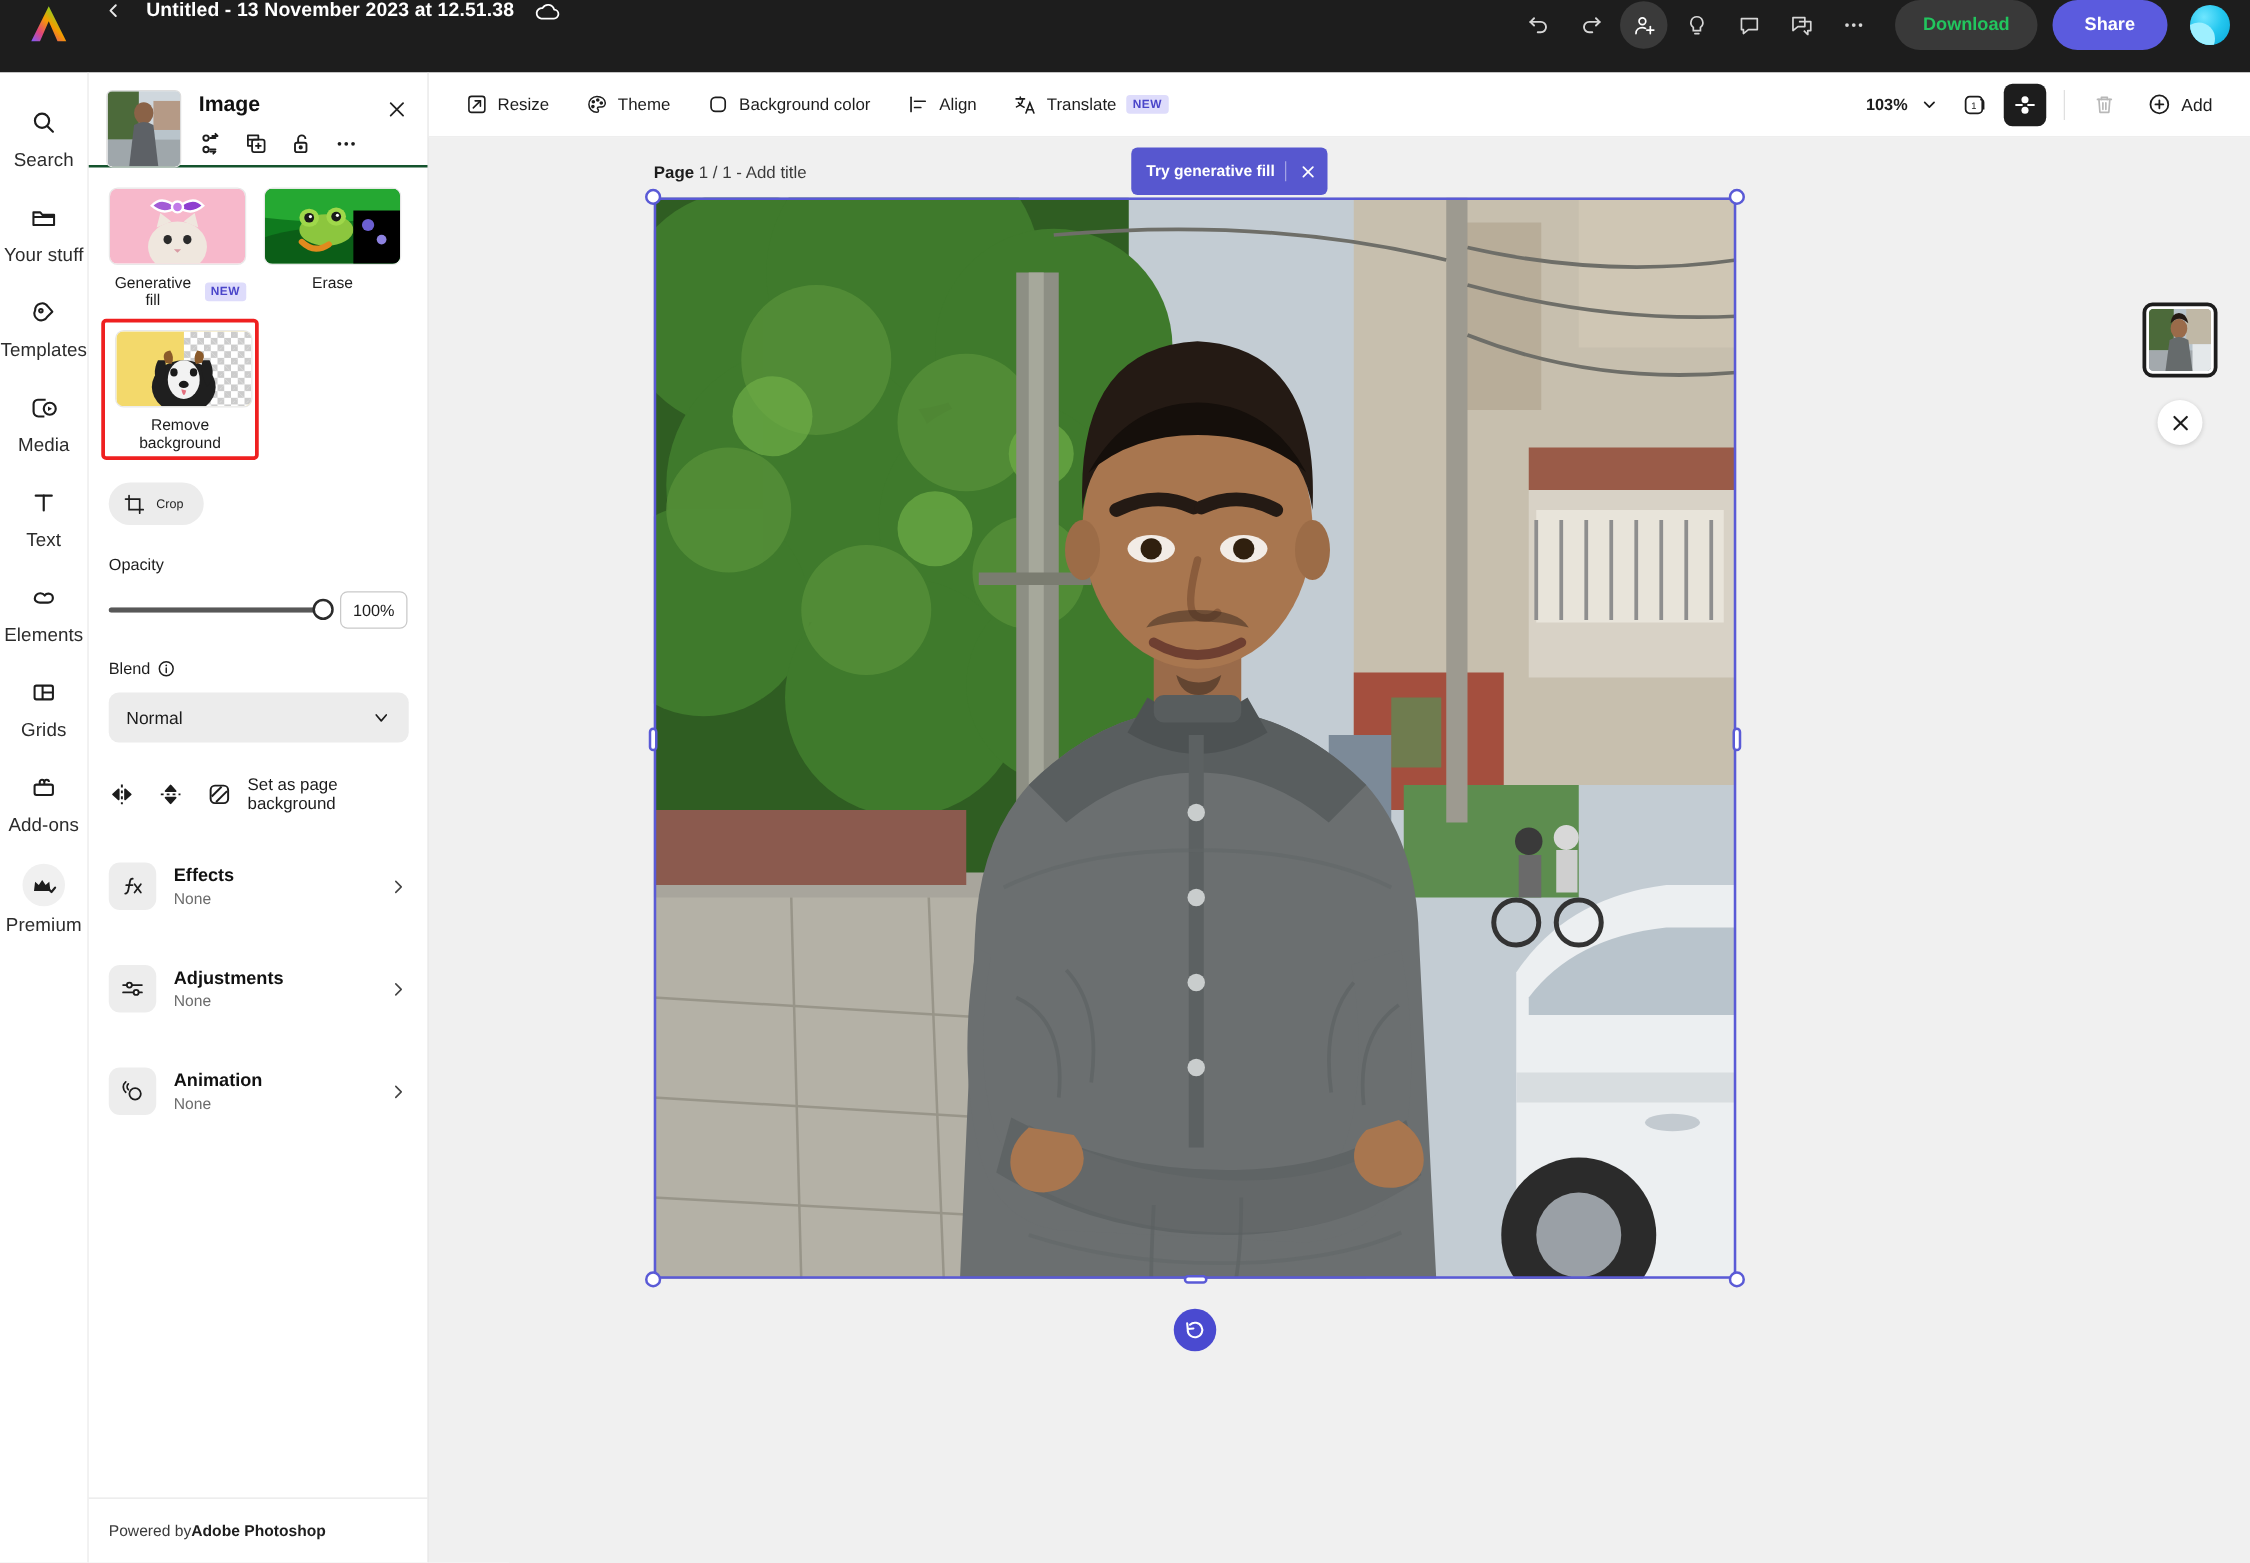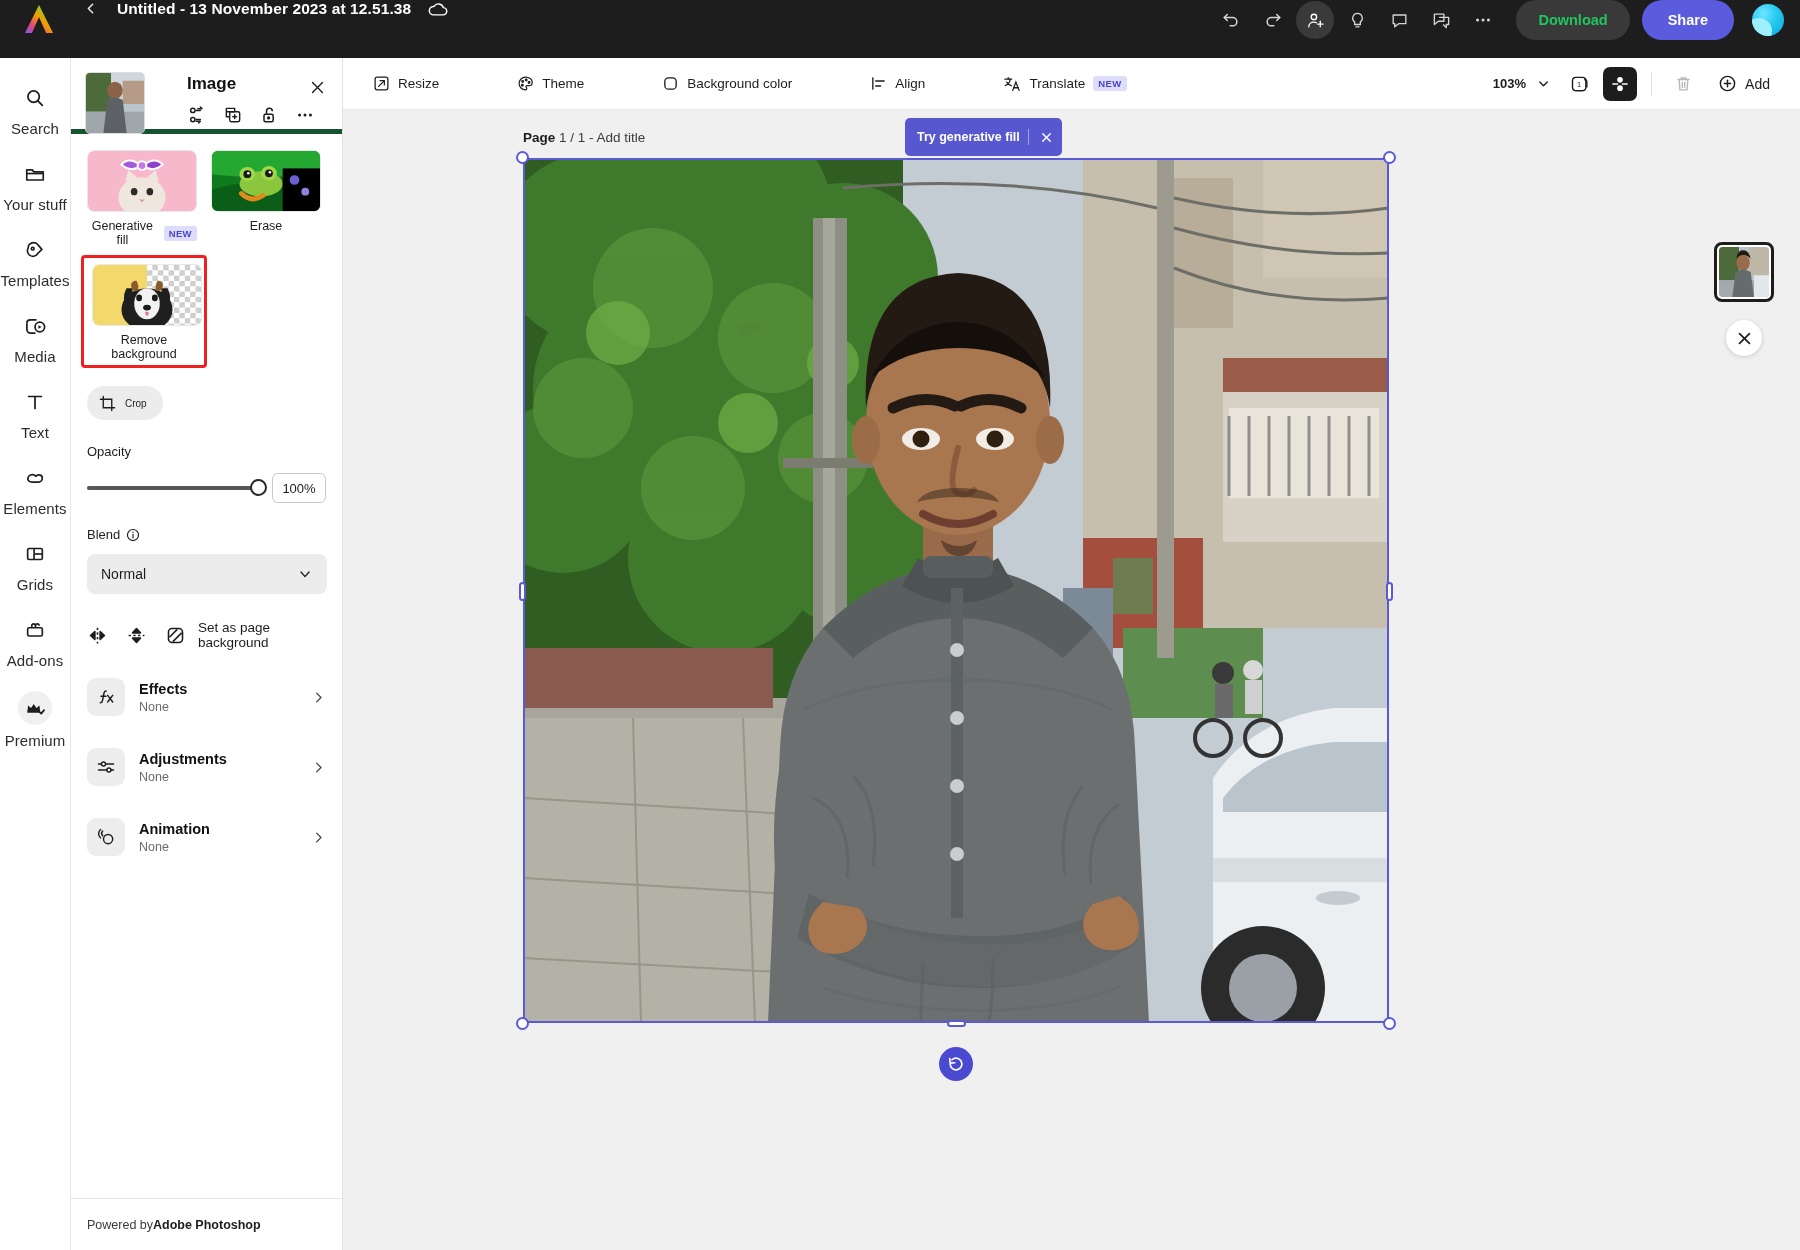--- a/index.html
+++ b/index.html
@@ -69,21 +69,21 @@
   .rail-item.premium .rail-ico { background: #f0f0f0; border-radius: 50%; width:34px; height:34px;}
   .rail-label { font-size: 15px; color: #2c2c2c; letter-spacing: .1px; }
 
   
   .panel {
     position: absolute; top: 58px; left: 71px; width: 272px; height: 1192px;
     background: #fff; border-right: 1px solid #e2e2e2; display:flex; flex-direction:column;
   }
   .panel-head {
     height: 76px; display: flex; align-items: flex-start; padding: 14px 16px 0 14px;
-    border-bottom: 5px solid #14532d; position: relative; gap: 28px;
+    border-bottom: 2px solid #14532d; position: relative;
   }
   .panel-thumb {
     width: 60px; height: 62px; border-radius: 5px; overflow: hidden; flex: none;
     border: 1px solid #ddd;
   }
   .panel-head-mid { margin-left: 14px; flex: 1; }
   .panel-title { font-size: 17px; font-weight: bold; color: #111; margin-top: 2px; }
   .panel-actions { display: flex; align-items: center; gap: 16px; margin-top: 11px; }
   .pa-ico { cursor: pointer; color: #1d1d1d; display:flex; }
   .panel-close {
@@ -138,21 +138,21 @@
     margin-top: 12px; width: 240px; height: 40px; background: #ececec; border-radius: 8px;
     display: flex; align-items: center; padding: 0 14px; font-size: 14px; color: #1d1d1d;
     cursor: pointer; justify-content: space-between;
   }
 
   .flip-row { display: flex; align-items: center; gap: 18px; margin-top: 26px; }
   .flip-ico { cursor: pointer; display:flex; color:#1d1d1d; }
   .setbg { font-size: 13.5px; color: #1d1d1d; cursor: pointer; margin-left: -6px;}
 
   .fx-row {
-    display: flex; align-items: center; margin-top: 24px; cursor: pointer; padding: 4px 0;
+    display: flex; align-items: center; margin-top: 36px; cursor: pointer; padding: 4px 0;
   }
   .fx-ico {
     width: 38px; height: 38px; background: #ededed; border-radius: 9px;
     display: flex; align-items: center; justify-content: center; flex: none; color:#1d1d1d;
   }
   .fx-txt { margin-left: 14px; flex: 1; }
   .fx-title { font-size: 14.5px; font-weight: bold; color: #111; }
   .fx-sub { font-size: 12.5px; color: #6b6b6b; margin-top: 2px; }
   .fx-chev { color: #444; display:flex; }
 
@@ -160,21 +160,20 @@
     height: 52px; border-top: 1px solid #e8e8e8; display: flex; align-items: center;
     padding-left: 16px; font-size: 12.5px; color: #3b3b3b;
   }
   .panel-foot b { font-weight: bold; color:#1d1d1d; }
 
   
   .ctoolbar {
     position: absolute; top: 58px; left: 343px; width: 1457px; height: 52px;
     background: #fff; border-bottom: 1px solid #e9e9e9; display: flex; align-items: center;
     padding-left: 18px;
-    gap: 48px;
   }
   .ct-item {
     display: flex; align-items: center; gap: 8px; height: 36px; padding: 0 12px;
     border-radius: 6px; font-size: 13.5px; color: #1d1d1d; cursor: pointer; margin-right: 6px;
   }
   .ct-right { margin-left: auto; display: flex; align-items: center; gap: 6px; padding-right: 18px; }
   .zoom-ctl {
     display: flex; align-items: center; gap: 10px; font-size: 13px; font-weight: bold;
     color: #1d1d1d; cursor: pointer; padding: 0 6px;
   }

